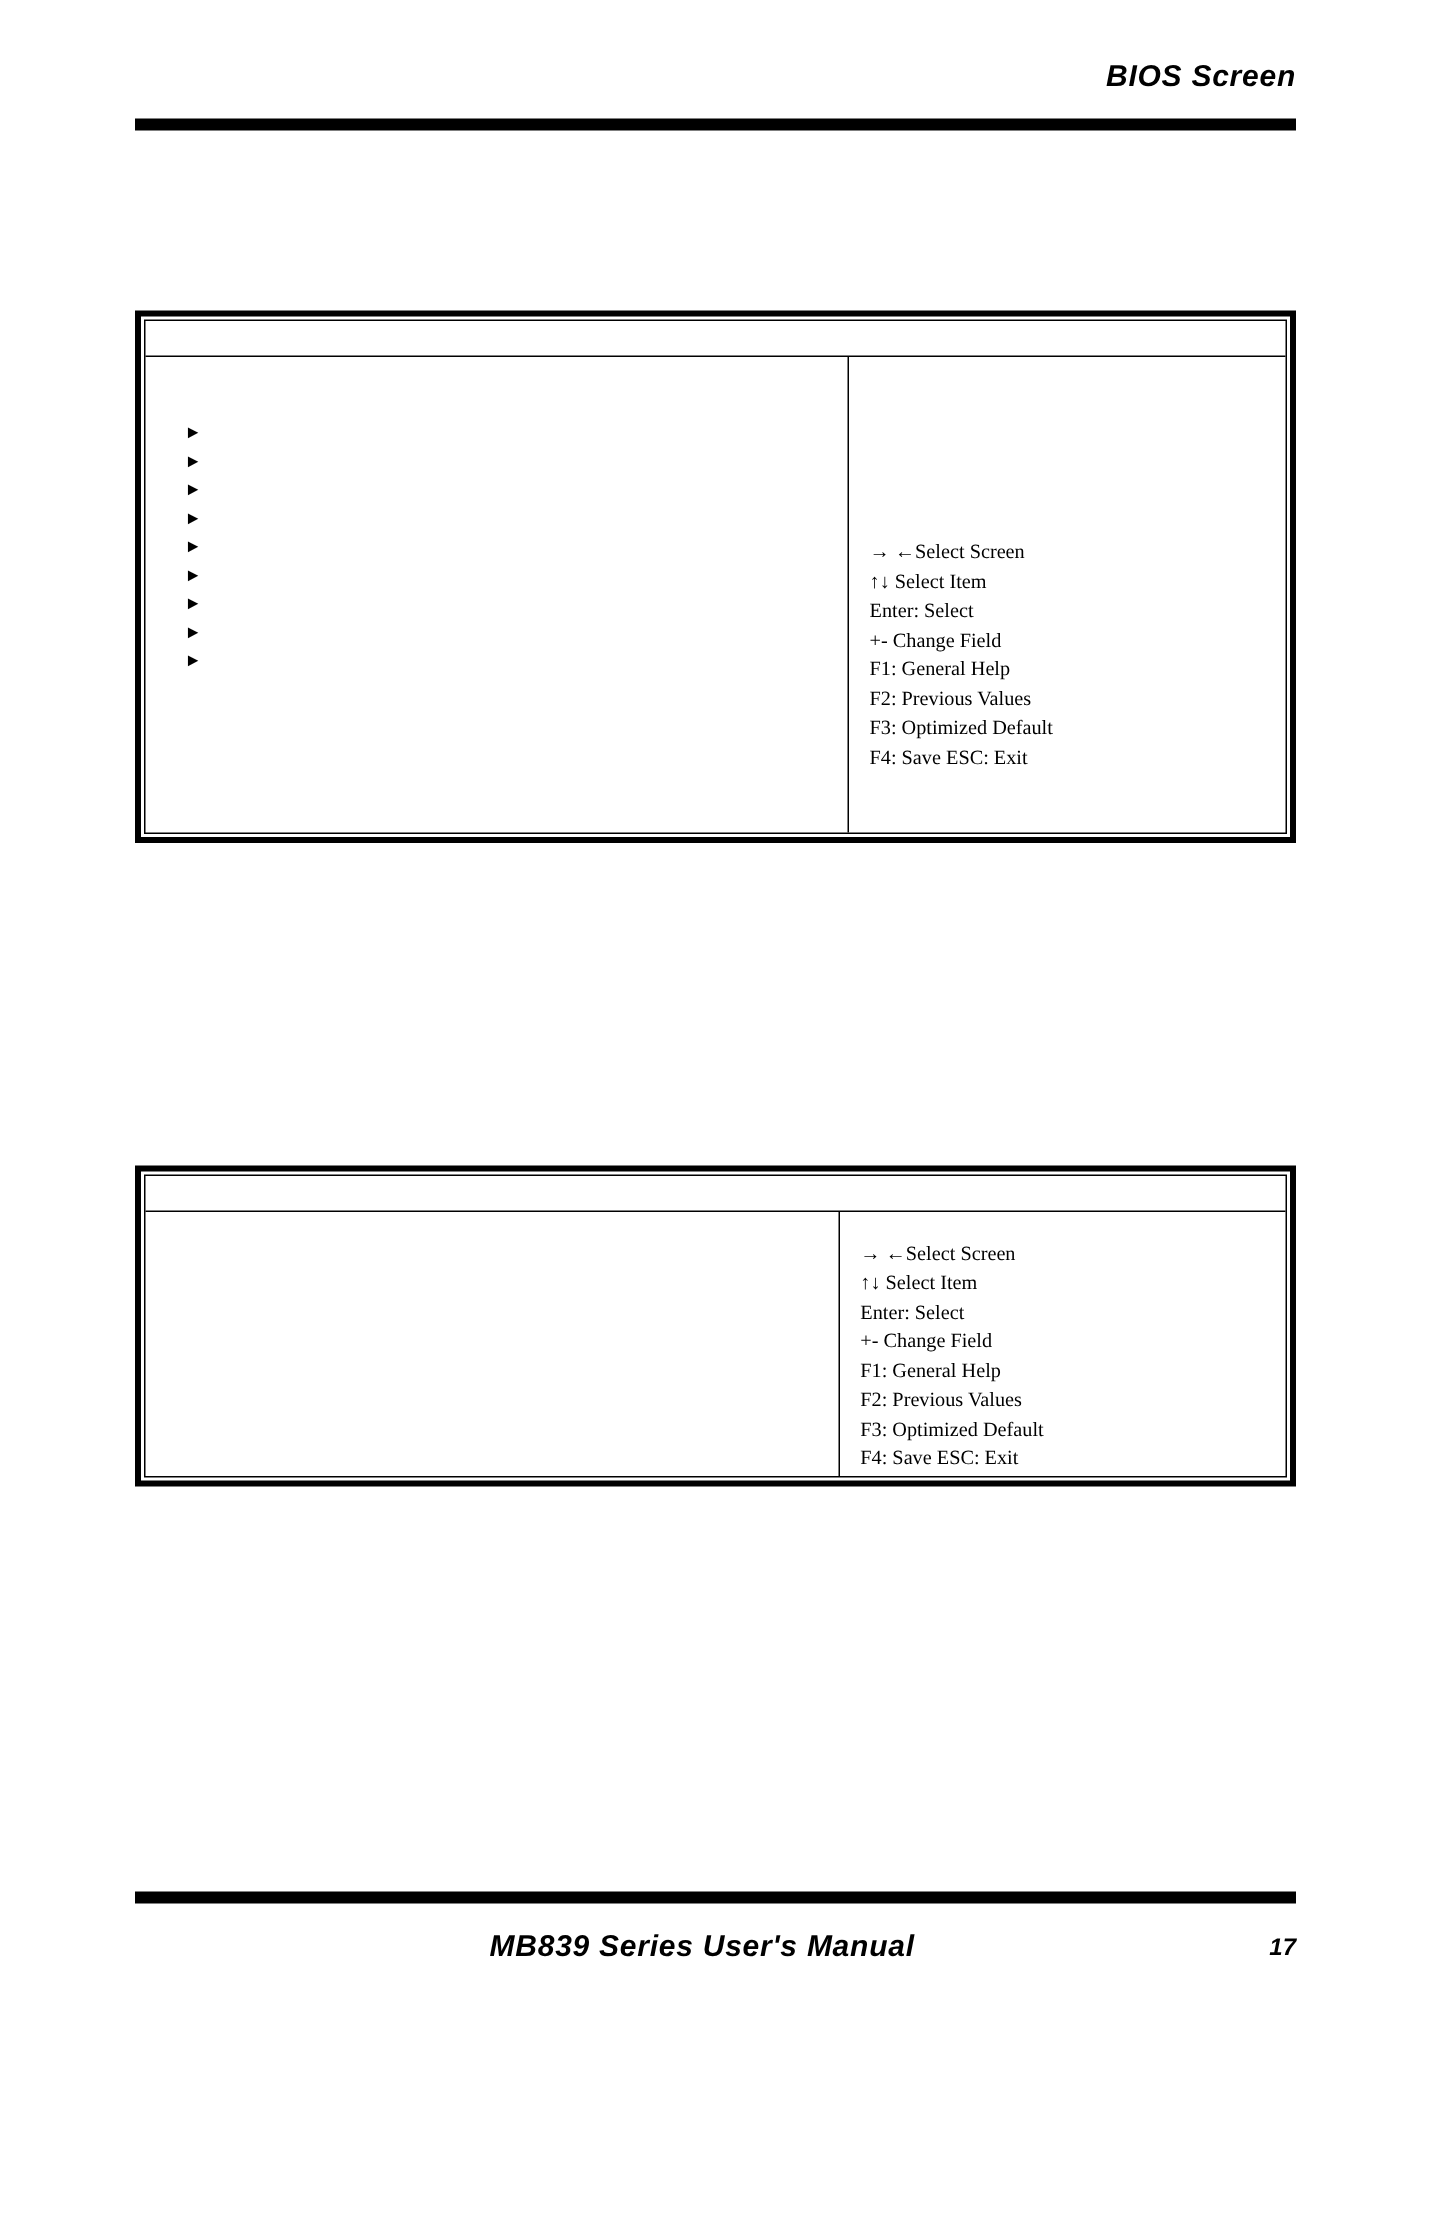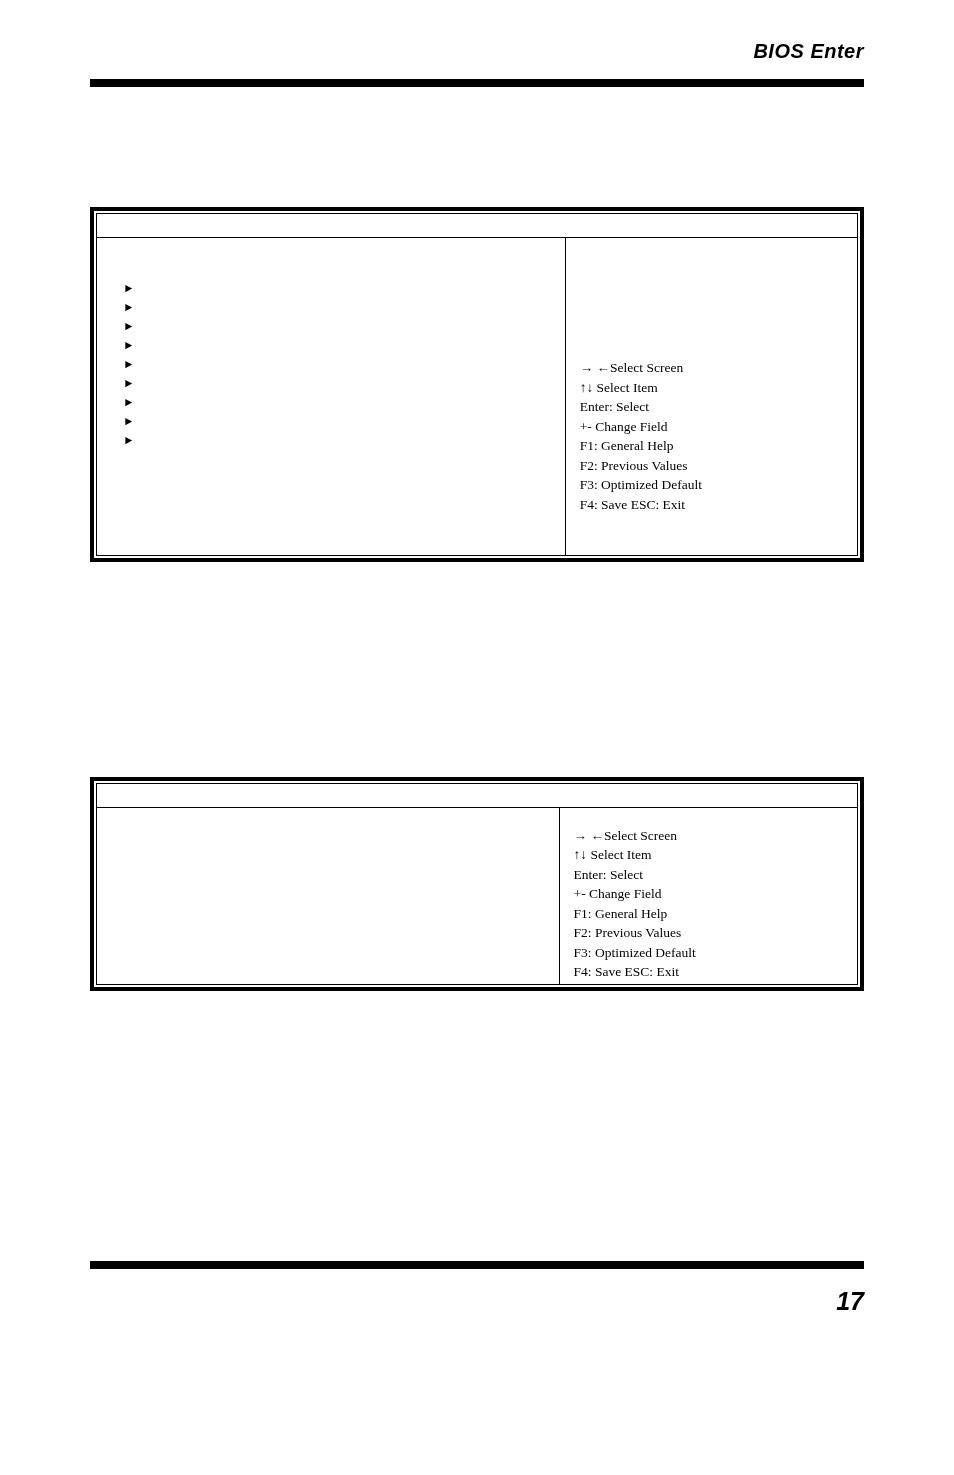--- a/index.html
+++ b/index.html
@@ -115,28 +115,28 @@
       font-weight: bold;
       font-style: italic;
       font-size: 20px;
       letter-spacing: 0.5px;
     }
     
     .footer-page {
       font-family: Arial, sans-serif;
       font-weight: bold;
       font-style: italic;
-      font-size: 25px;
+      font-size: 16px;
     }
   </style>
 </head>
 <body>
 
 <div class="header-section">
-  <div class="header-title">BIOS Enter</div>
+  <div class="header-title">BIOS Screen</div>
 </div>
 <div class="header-divider"></div>
 
 <div class="content-area">
 
   <div class="bios-box">
     <div class="bios-inner">
       <div class="bios-header-row"></div>
       <div class="bios-body">
         <div class="bios-left">
@@ -188,15 +188,16 @@
       </div>
     </div>
   </div>
 
 </div>
 
 <div class="footer-section">
   <div class="footer-divider"></div>
   <div class="footer-row">
     <span></span>
+    <span class="footer-title">MB839 Series User's Manual</span>
     <span class="footer-page">17</span>
   </div>
 </div>
 
 </body></html>

